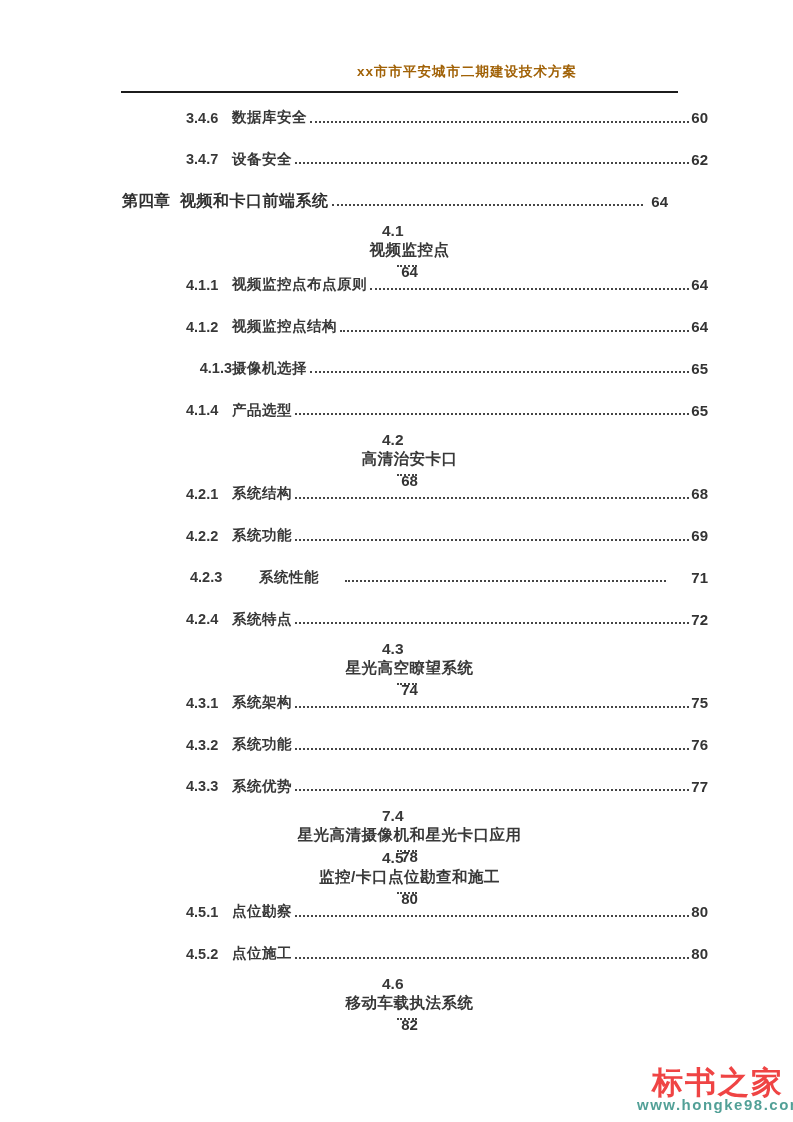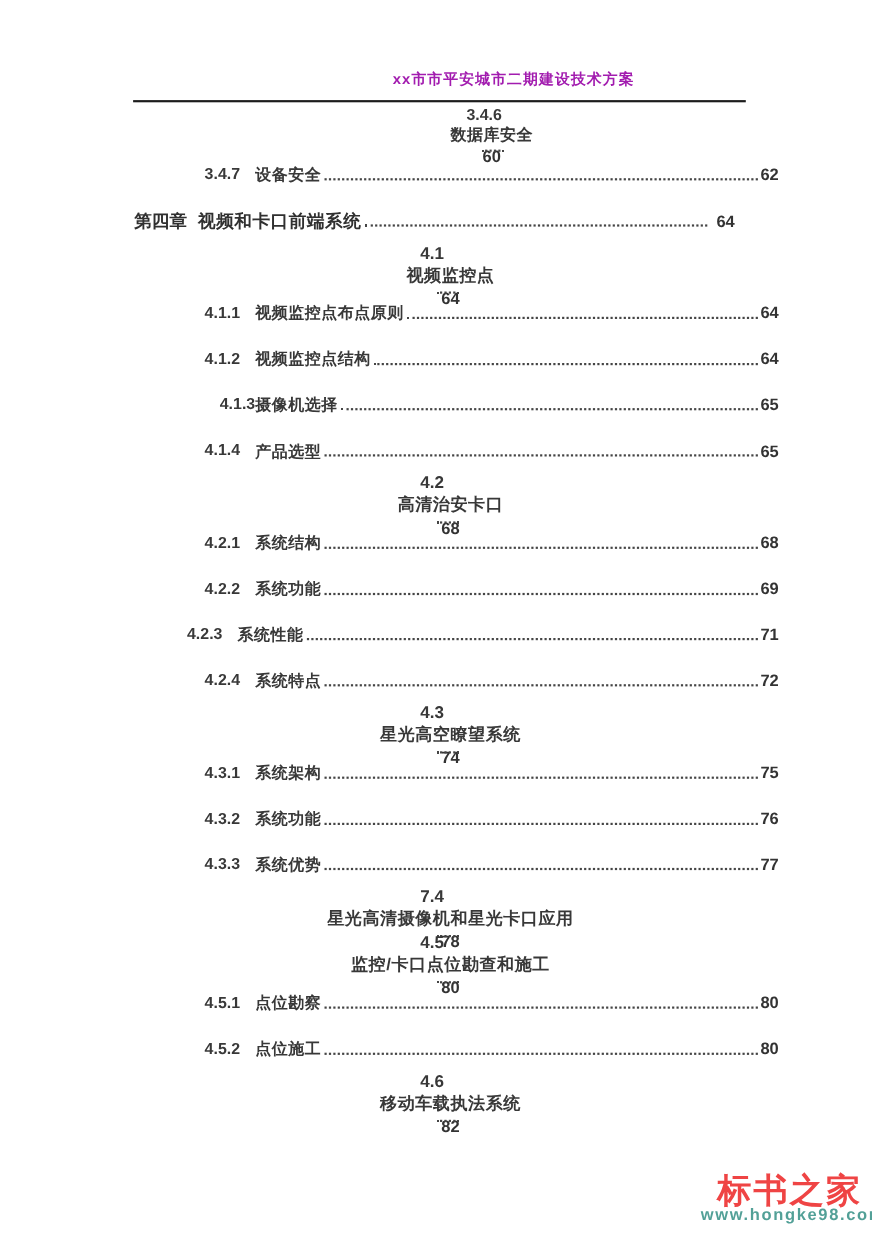--- a/index.html
+++ b/index.html
@@ -8,21 +8,21 @@
     background:#ffffff;
     position:relative;
     overflow:hidden;
     font-family:"Liberation Sans","DejaVu Sans",sans-serif;
   }
   .page{position:absolute;inset:0;}
   
   .header-title{
     position:absolute;top:63px;left:0;width:577px;
     text-align:right;
-    font-size:13.5px;font-weight:bold;color:#a21caf;
+    font-size:13.5px;font-weight:bold;color:#a16207;
     letter-spacing:1px;
   }
   .header-rule{
     position:absolute;left:121px;top:91px;width:557px;height:2px;
     background:#1c1c1c;
   }
   
   .toc-row{
     position:absolute;
     display:flex;align-items:center;
@@ -71,21 +71,21 @@
 </head>
 <body>
 
 <div class="page">
 
   <div class="header-title">xx市市平安城市二期建设技术方案</div>
 
   <div class="header-rule"></div>
 
   <div id="toc">
-      <div class="toc-row l3" style="top: 96.7px; height: 41.8px; left: 186px; right: 85px; flex-direction: column;">
+      <div class="toc-row l3" style="top: 96.7px; height: 41.8px; left: 186px; right: 85px;">
         <span class="toc-num">3.4.6</span>
         <span class="toc-title">数据库安全</span>
         <span class="dots"></span>
         <span class="toc-page">60</span>
       </div>
       <div class="toc-row l3" style="top: 138.5px; height: 41.8px; left: 186px; right: 85px;">
         <span class="toc-num">3.4.7</span>
         <span class="toc-title">设备安全</span>
         <span class="dots"></span>
         <span class="toc-page">62</span>
@@ -137,21 +137,21 @@
         <span class="toc-title">系统结构</span>
         <span class="dots"></span>
         <span class="toc-page">68</span>
       </div>
       <div class="toc-row l3" style="top: 514.7px; height: 41.8px; left: 186px; right: 85px;">
         <span class="toc-num">4.2.2</span>
         <span class="toc-title">系统功能</span>
         <span class="dots"></span>
         <span class="toc-page">69</span>
       </div>
-      <div class="toc-row l3" style="top: 556.5px; height: 41.8px; left: 170px; right: 85px;">
+      <div class="toc-row l3" style="top: 556.5px; height: 41.8px; left: 190px; right: 85px; gap: 23px;">
         <span class="toc-num">4.2.3</span>
         <span class="toc-title">系统性能</span>
         <span class="dots"></span>
         <span class="toc-page">71</span>
       </div>
       <div class="toc-row l3" style="top: 598.3px; height: 41.8px; left: 186px; right: 85px;">
         <span class="toc-num">4.2.4</span>
         <span class="toc-title">系统特点</span>
         <span class="dots"></span>
         <span class="toc-page">72</span>

